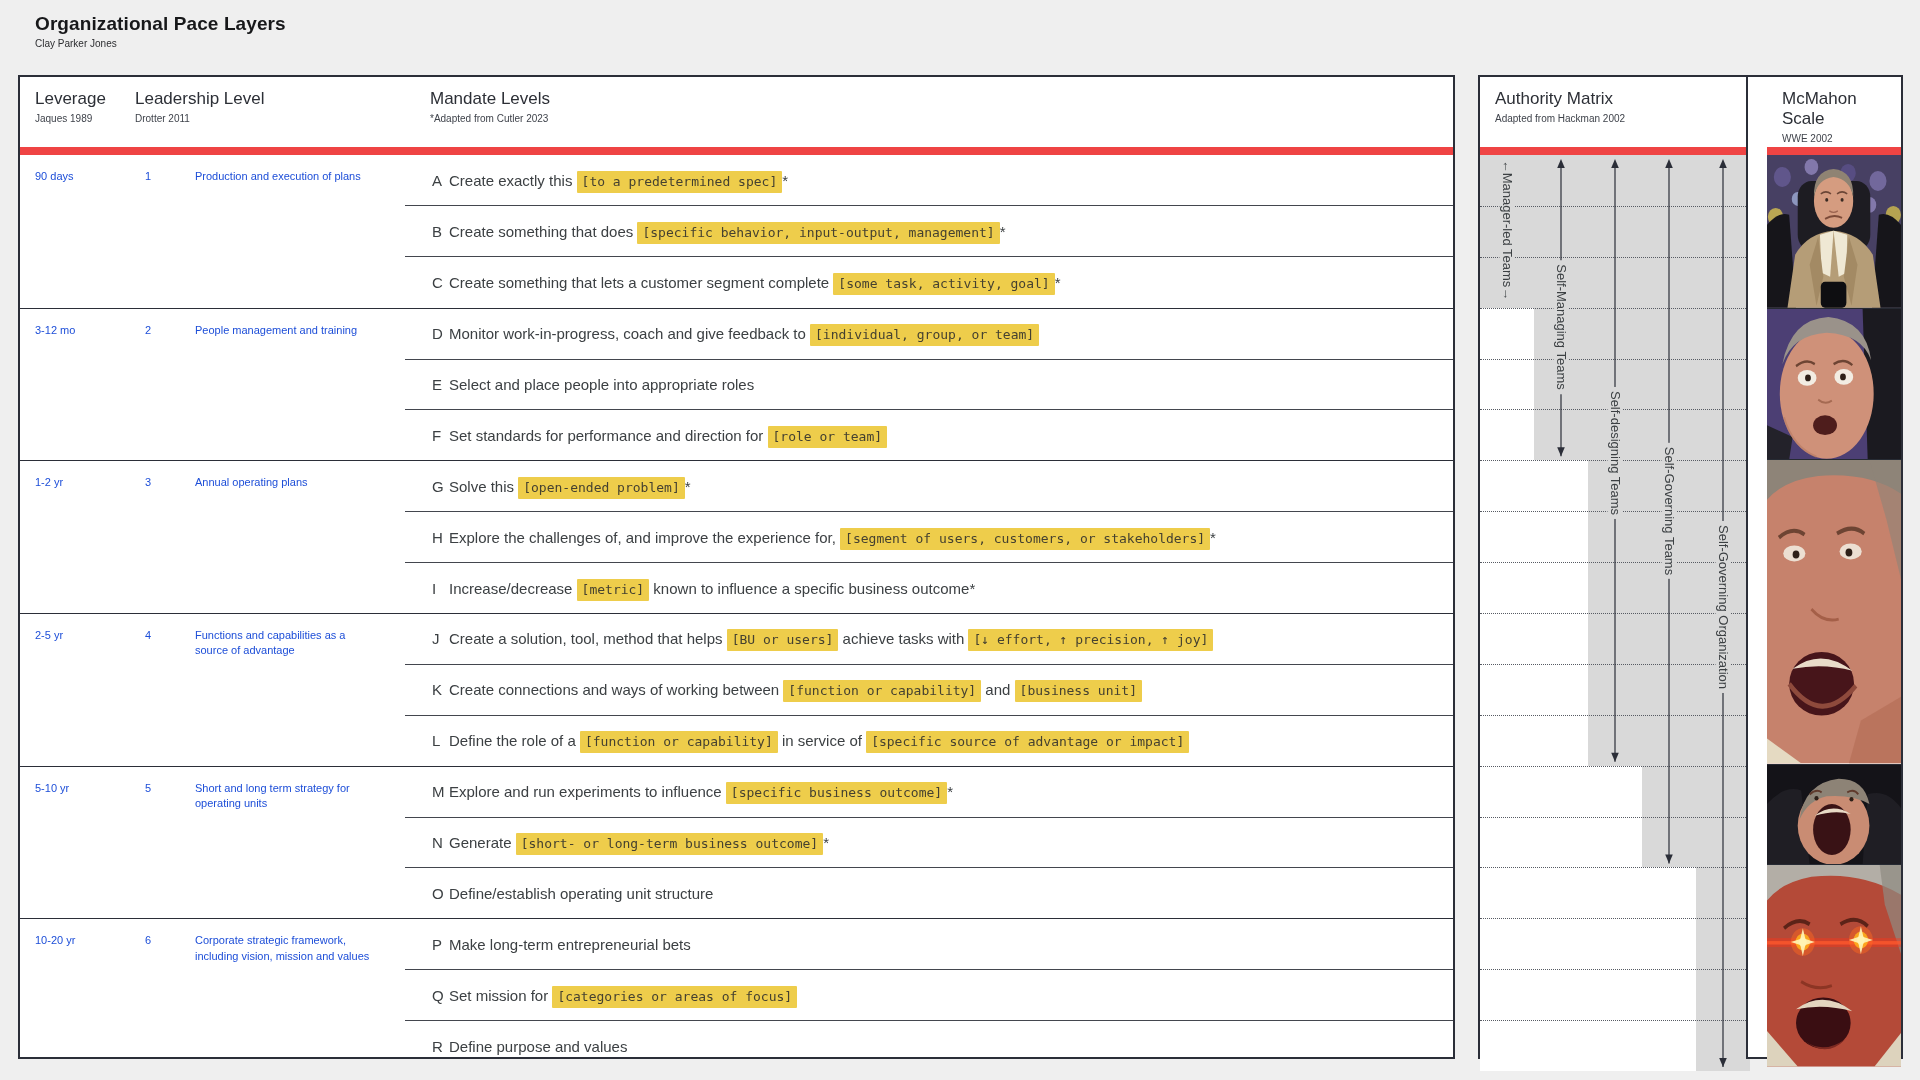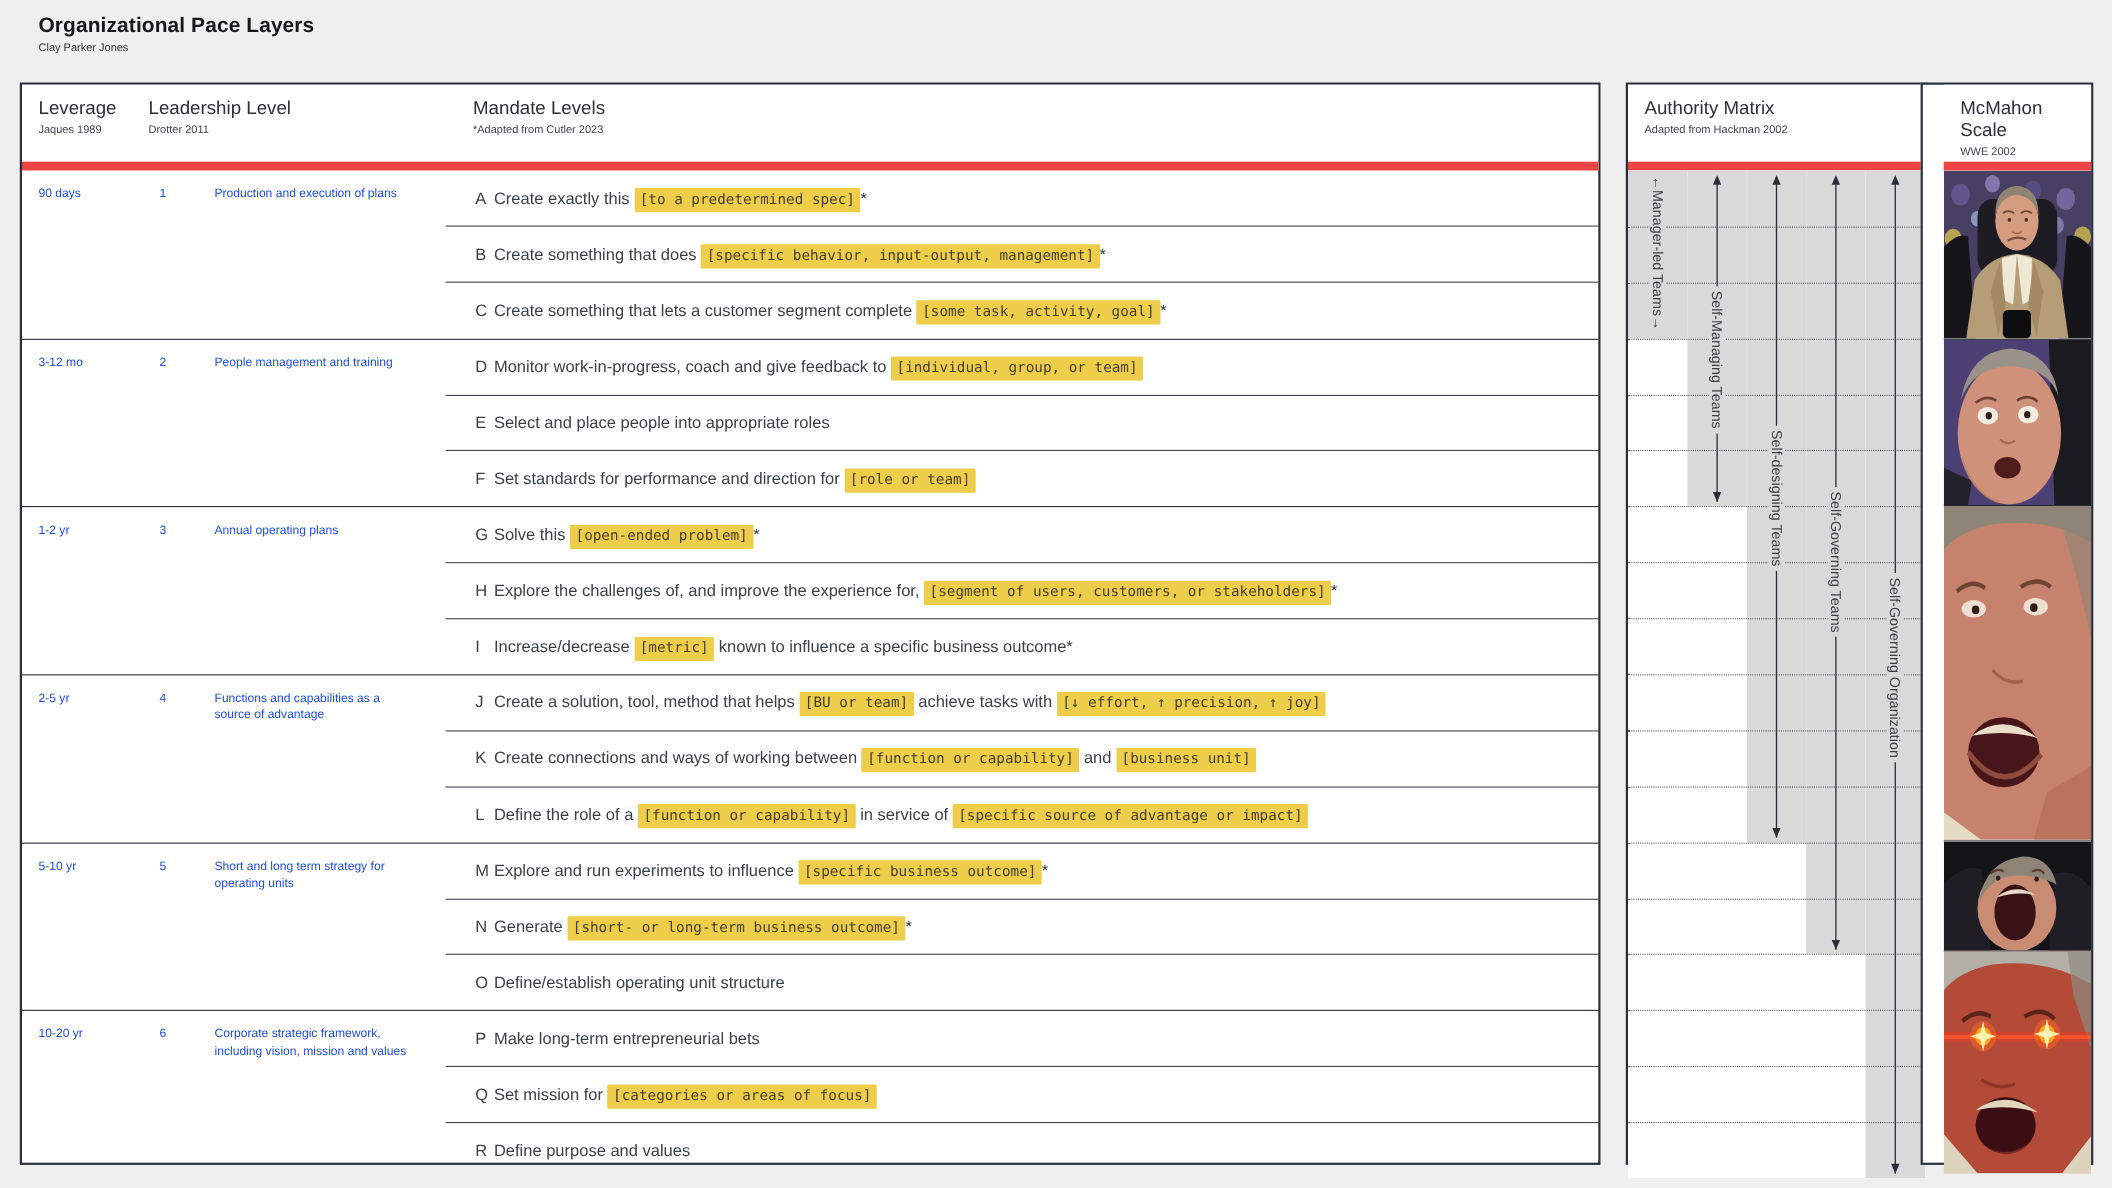--- a/index.html
+++ b/index.html
@@ -155,21 +155,21 @@
           </div>
         </div>
       </div>
       <div class="group">
         <div class="cell cell-leverage">2-5 yr</div>
         <div class="cell cell-level">4</div>
         <div class="cell cell-desc">Functions and capabilities as a source of advantage</div>
         <div class="mandates">
           <div class="mrow">
             <span class="mletter">J</span>
-            <span class="mtext">Create a solution, tool, method that helps <span class="hl">[BU or team]</span> achieve tasks with <span class="hl">[↓ effort, ↑ precision, ↑ joy]</span></span>
+            <span class="mtext">Create a solution, tool, method that helps <span class="hl">[BU or users]</span> achieve tasks with <span class="hl">[↓ effort, ↑ precision, ↑ joy]</span></span>
           </div>
           <div class="mrow mrow-border">
             <span class="mletter">K</span>
             <span class="mtext">Create connections and ways of working between <span class="hl">[function or capability]</span> and <span class="hl">[business unit]</span></span>
           </div>
           <div class="mrow mrow-border">
             <span class="mletter">L</span>
             <span class="mtext">Define the role of a <span class="hl">[function or capability]</span> in service of <span class="hl">[specific source of advantage or impact]</span></span>
           </div>
         </div>

